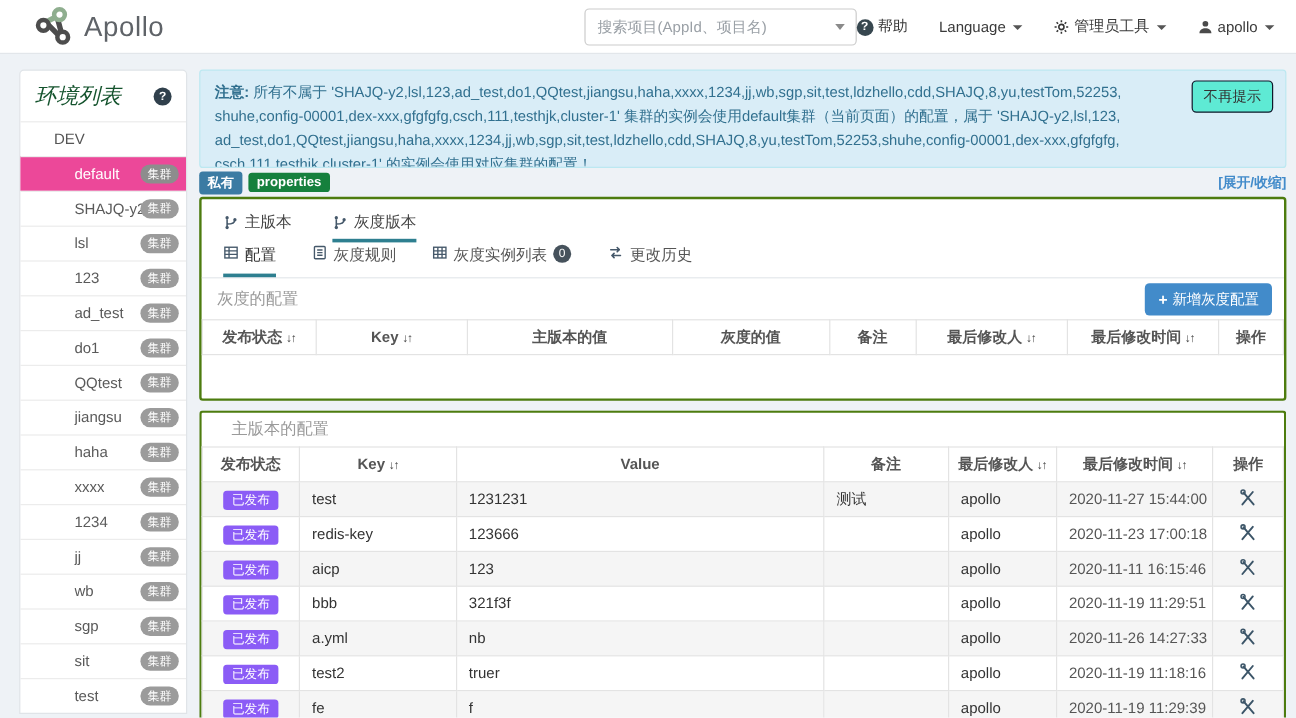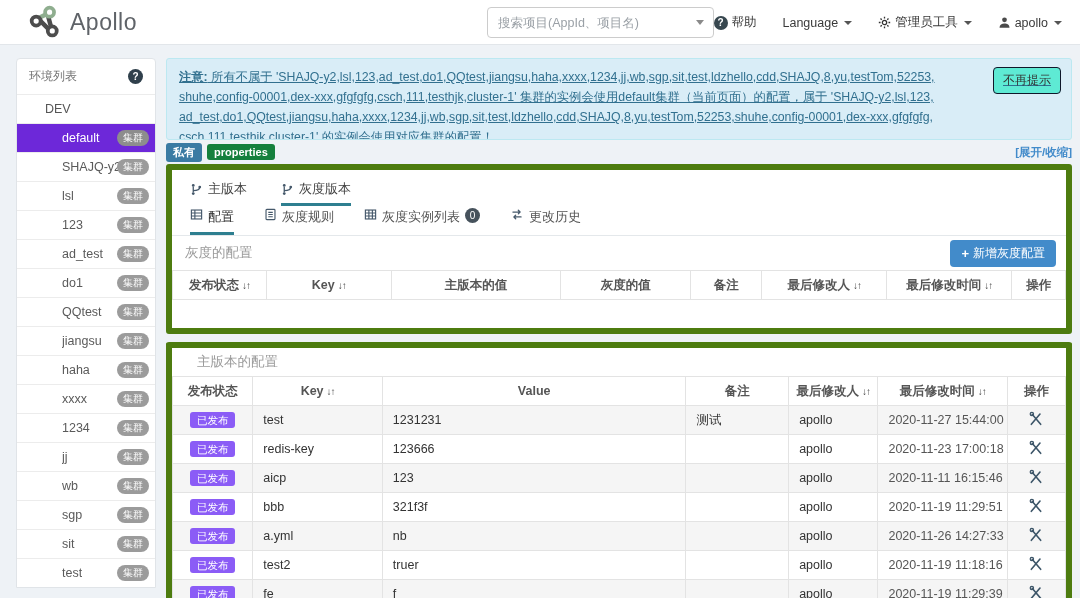--- a/index.html
+++ b/index.html
@@ -19,44 +19,44 @@
   .caret { display:inline-block; width:0; height:0; border-left:4px solid transparent; border-right:4px solid transparent; border-top:4px solid #555; margin-left:2px; }
   .q-icon { width:14px; height:14px; border-radius:50%; background:#37474f; color:#fff; font-size:10px; font-weight:bold; display:inline-flex; align-items:center; justify-content:center; }
 
   
   .page { display:flex; padding:13px 8px 0 16px; gap:10px; }
   .sidebar { flex:0 0 140px; background:#fff; border:1px solid #e0e4e8; border-radius:4px 4px 0 0; align-self:flex-start; width:140px; }
   .main { flex:1; min-width:0; }
 
   
   .side-head { display:flex; align-items:center; justify-content:space-between; padding:9px 12px; }
-  .side-title { font-size:12px; color:#737373; }
+  .side-title { font-size:18px; color:#14532d;font-style:italic; }
   .q-icon2 { width:15px; height:15px; border-radius:50%; background:#30404c; color:#fff; font-size:10px; font-weight:bold; display:inline-flex; align-items:center; justify-content:center; cursor:pointer; }
   .side-env { border-top:1px solid #ececec; padding:7px 0 7px 28px; font-size:12.5px; color:#555; cursor:pointer; }
   .side-row { position:relative; height:29px; border-top:1px solid #ececec; display:flex; align-items:center; cursor:pointer; font-size:12.5px; color:#5a5a5a; }
   .cluster-name { margin-left:45px; overflow:hidden; white-space:nowrap; }
   .badge-cluster { position:absolute; right:6px; background:#9b9b9b; color:#fff; font-size:10px; padding:1px 6px; border-radius:8px; }
-  .side-row.active { background:#6d28d9; color:#fff; }
+  .side-row.active { background:#ec4899; color:#fff; }
   .side-row.active .badge-cluster { background:#8d8d8d; }
 
   
-  .banner { height:82px; background:#d9edf7; border:1px solid #bce8f1; border-radius:3px; color:#31708f; font-size:12.3px; line-height:20px; padding:8px 10px 8px 12px; display:flex; gap:8px; overflow:hidden;text-decoration:underline; }
+  .banner { height:82px; background:#d9edf7; border:1px solid #bce8f1; border-radius:3px; color:#31708f; font-size:12.3px; line-height:20px; padding:8px 10px 8px 12px; display:flex; gap:8px; overflow:hidden; }
   .banner-text { flex:1; word-break:break-all; }
   .banner-text b { font-weight:bold; }
   .dismiss-btn { align-self:flex-start; background:#5eead4; border:1px solid #0f172a; border-radius:4px; color:#333; font-size:12px; padding:4px 9px; cursor:pointer; white-space:nowrap; font-family:inherit;margin-left:47px; }
 
   
   .ns-meta { height:20px; margin:2px 0; display:flex; align-items:center; gap:5px; }
   .lbl { color:#fff; font-size:11px; font-weight:bold; padding:2px 7px; border-radius:3px; }
   .lbl-private { background:#3b7ba3; }
   .lbl-format { background:#15803d; }
   .ns-toggle { margin-left:auto; color:#428bca; font-size:11.5px; cursor:pointer; font-weight:bold; }
 
   
-  .panel { background:#fff; border:6px solid #4d7c0f; border-radius:3px; }
+  .panel { background:#fff; border:2px solid #4d7c0f; border-radius:3px; }
   .panel1 { height:170px; overflow:hidden; }
   .ver-tabs { display:flex; gap:34px; padding:10px 0 0 18px; }
   .ver-tab { display:flex; align-items:center; gap:5px; font-size:13px; color:#444; padding-bottom:5px; cursor:pointer; border-bottom:3px solid transparent; }
   .ver-tab.active { border-bottom-color:#2e7f90; }
   .title-row { display:flex; align-items:center; height:36px; padding:0 10px 0 17px; }
   .branch-title { font-size:15px; font-weight:bold; color:#464646; }
   .actions { margin-left:auto; display:flex; gap:6px; }
   .btn { border:none; border-radius:4px; color:#fff; font-size:12.5px; padding:5px 11px; cursor:pointer; font-family:inherit; }
   .btn-green { background:#5cb85c; }
   .btn-blue { background:#337ab7; }

